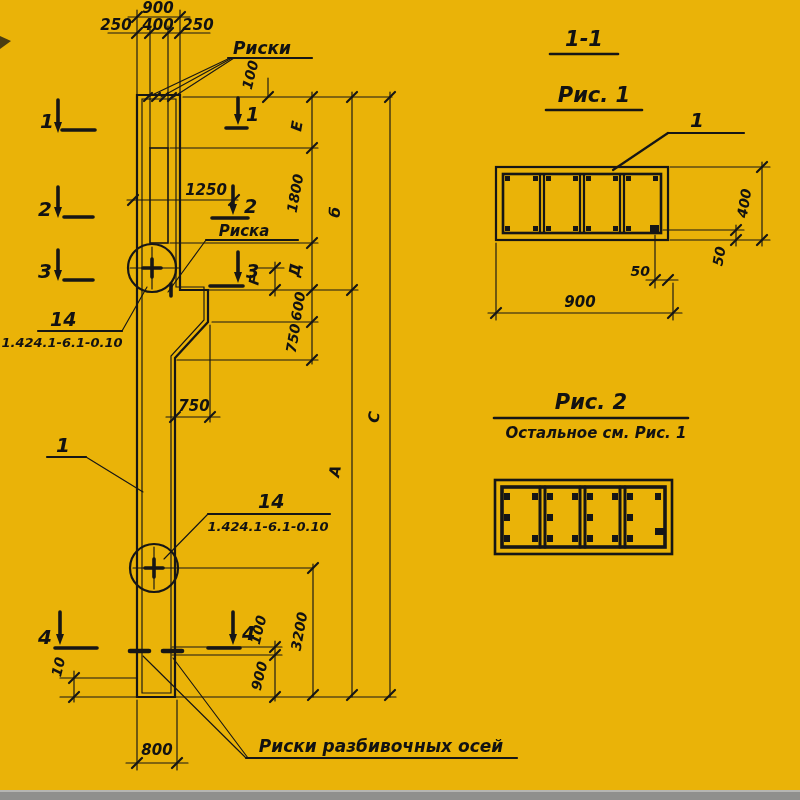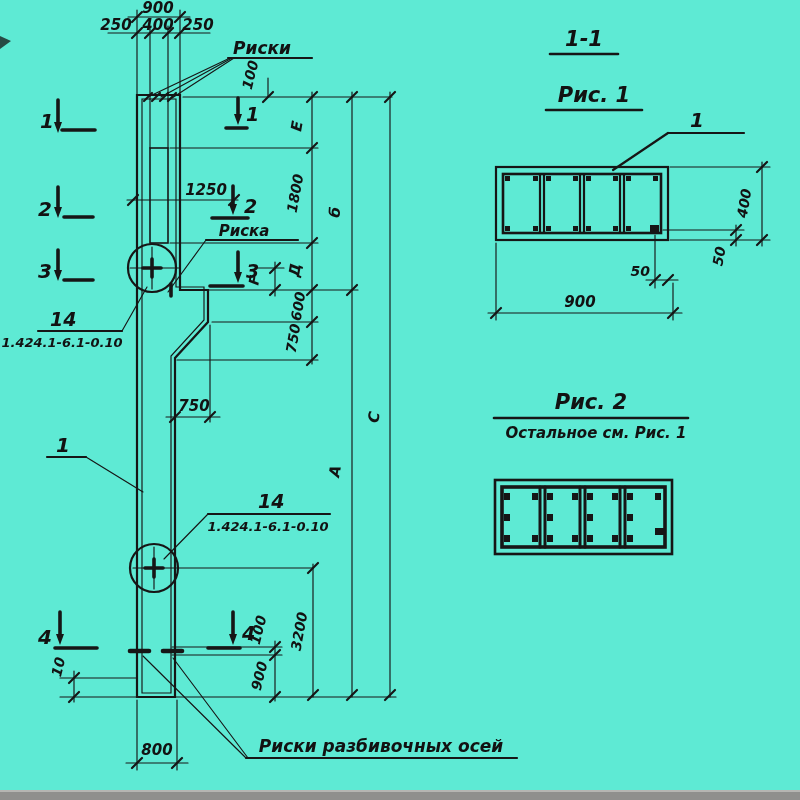--- a/index.html
+++ b/index.html
@@ -1,16 +1,16 @@
 <!DOCTYPE html>
 <html><head>
 <meta charset="utf-8">
 <style>
   html,body{margin:0;padding:0;background:#e8e8e4;}
-  .page{position:relative;width:800px;height:800px;background:#5eead4;overflow:hidden;}
+  .page{position:relative;width:800px;height:800px;background:#eab308;overflow:hidden;}
   svg{display:block;}
   text{font-family:"DejaVu Sans",sans-serif;font-style:italic;font-weight:bold;fill:#121212;}
   .t21{font-size:21px;} .t20{font-size:20px;} .t19{font-size:19px;}
   .t17{font-size:17px;} .t15{font-size:15px;} .t14{font-size:14px;} .t13{font-size:13px;}
   .ln{stroke:#161616;fill:none;stroke-linecap:round;}
   .w1{stroke-width:1.15;} .w15{stroke-width:1.6;} .w2{stroke-width:2.2;}
   .w25{stroke-width:2.6;} .w3{stroke-width:3;} .w35{stroke-width:3.6;} .w4{stroke-width:4.6;}
   .fl{fill:#161616;stroke:none;}
 </style>
 </head>

